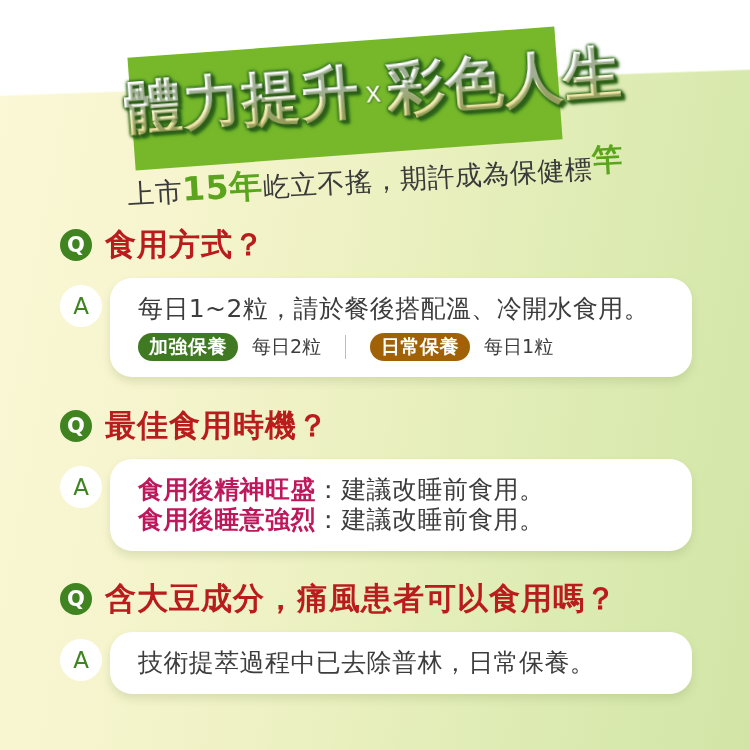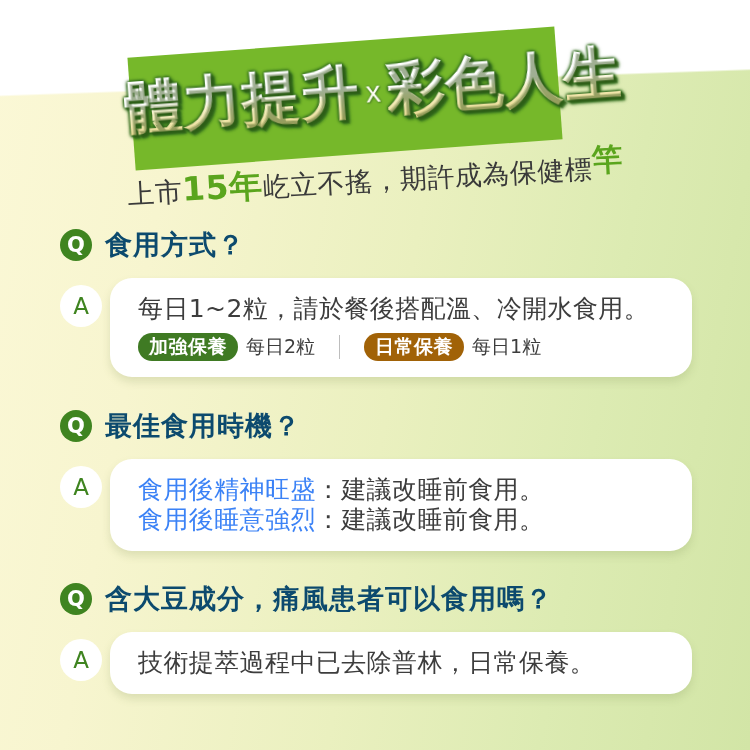--- a/index.html
+++ b/index.html
@@ -156,23 +156,23 @@
     font-weight: bold;
     display: flex;
     align-items: center;
     justify-content: center;
     flex: none;
     margin-right: 13px;
     line-height: 1;
   }
   .q-text {
     font-family: "DejaVu Sans", "Liberation Sans", sans-serif;
-    font-size: 27px;
-    font-weight: bold;
-    color: #0c4a6e;
+    font-size: 31px;
+    font-weight: bold;
+    color: #b91c1c;
     letter-spacing: 1px;
     white-space: nowrap;
   }
 
   .a-row {
     display: flex;
     align-items: flex-start;
     padding-left: 60px;
     padding-right: 58px;
     margin-top: 10px;
@@ -202,22 +202,22 @@
   }
   .a-line {
     font-family: "DejaVu Sans", "Liberation Sans", sans-serif;
     font-size: 25px;
     line-height: 30px;
     color: #3d3d3d;
     letter-spacing: 0.4px;
     white-space: nowrap;
   }
   .a-line .lead {
-    color: #3b82f6;
-    font-weight: normal;
+    color: #be185d;
+    font-weight: bold;
     margin-top: 24px;
   }
 
   .dose-row {
     display: flex;
     align-items: center;
     margin-top: 9px;
   }
   .pill {
     display: inline-flex;
@@ -232,21 +232,21 @@
     padding: 4px 11px 5px 11px;
     line-height: 1;
     white-space: nowrap;
   }
   .pill.dark { background: #3f7a23; }
   .pill.light { background: #a16207; }
   .dose-text {
     font-family: "DejaVu Sans", "Liberation Sans", sans-serif;
     font-size: 19px;
     color: #3d3d3d;
-    margin-left: 8px;
+    margin-left: 14px;
     white-space: nowrap;
   }
   .dose-sep {
     width: 1px;
     height: 24px;
     background: #bdbdbd;
     margin: 0 24px;
     flex: none;
   }
 

